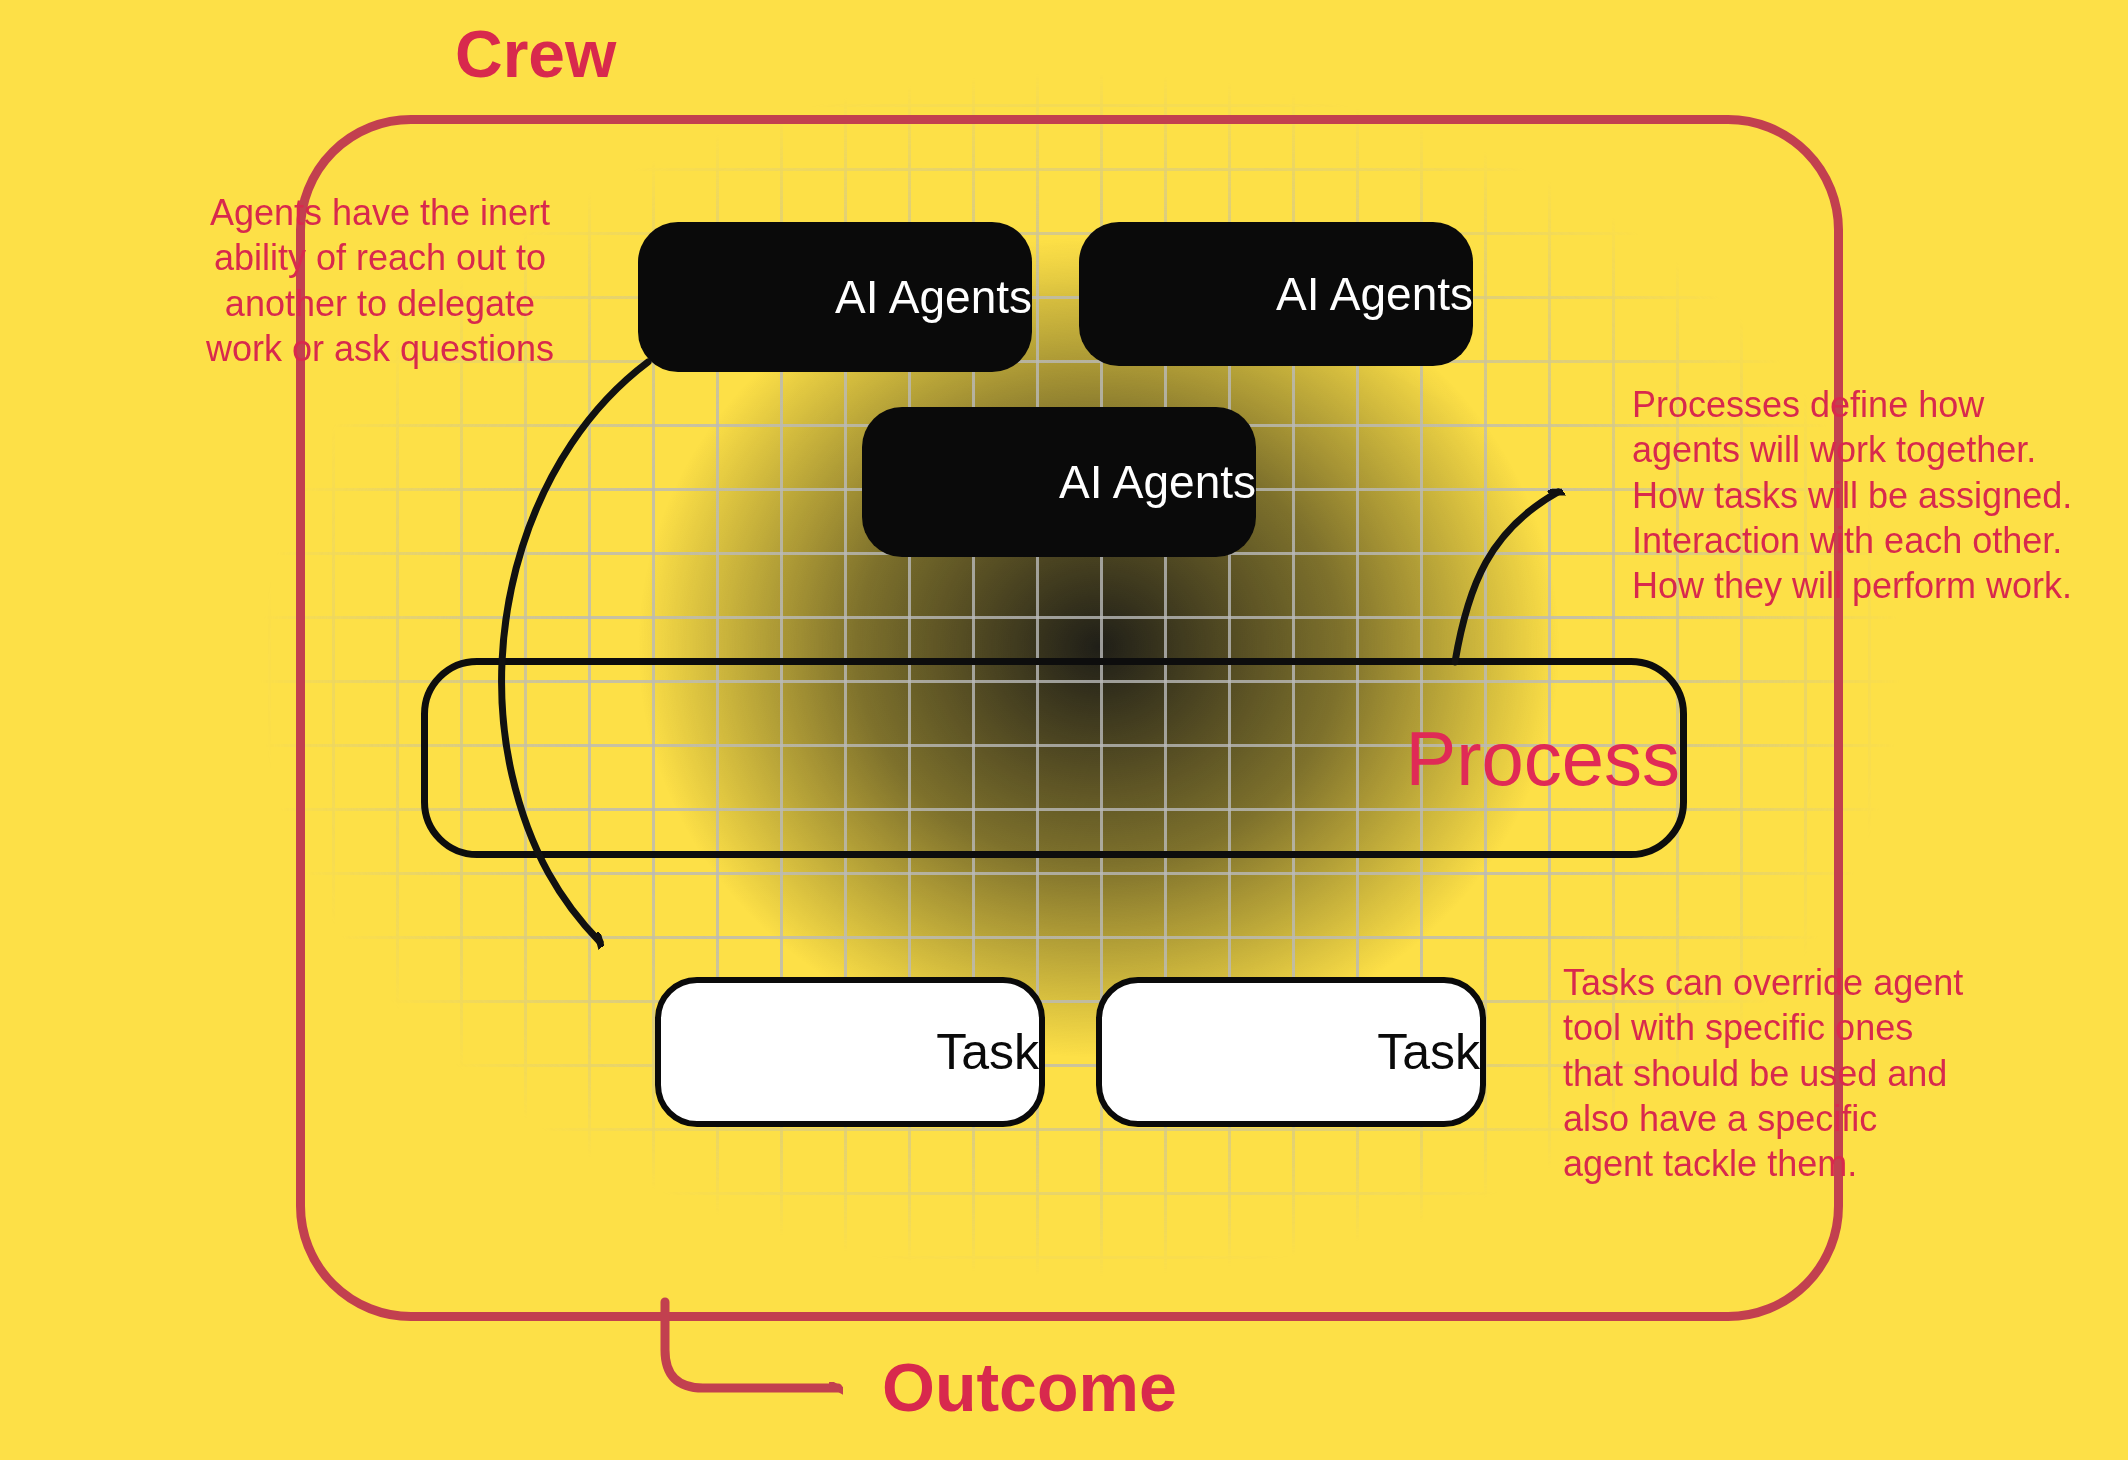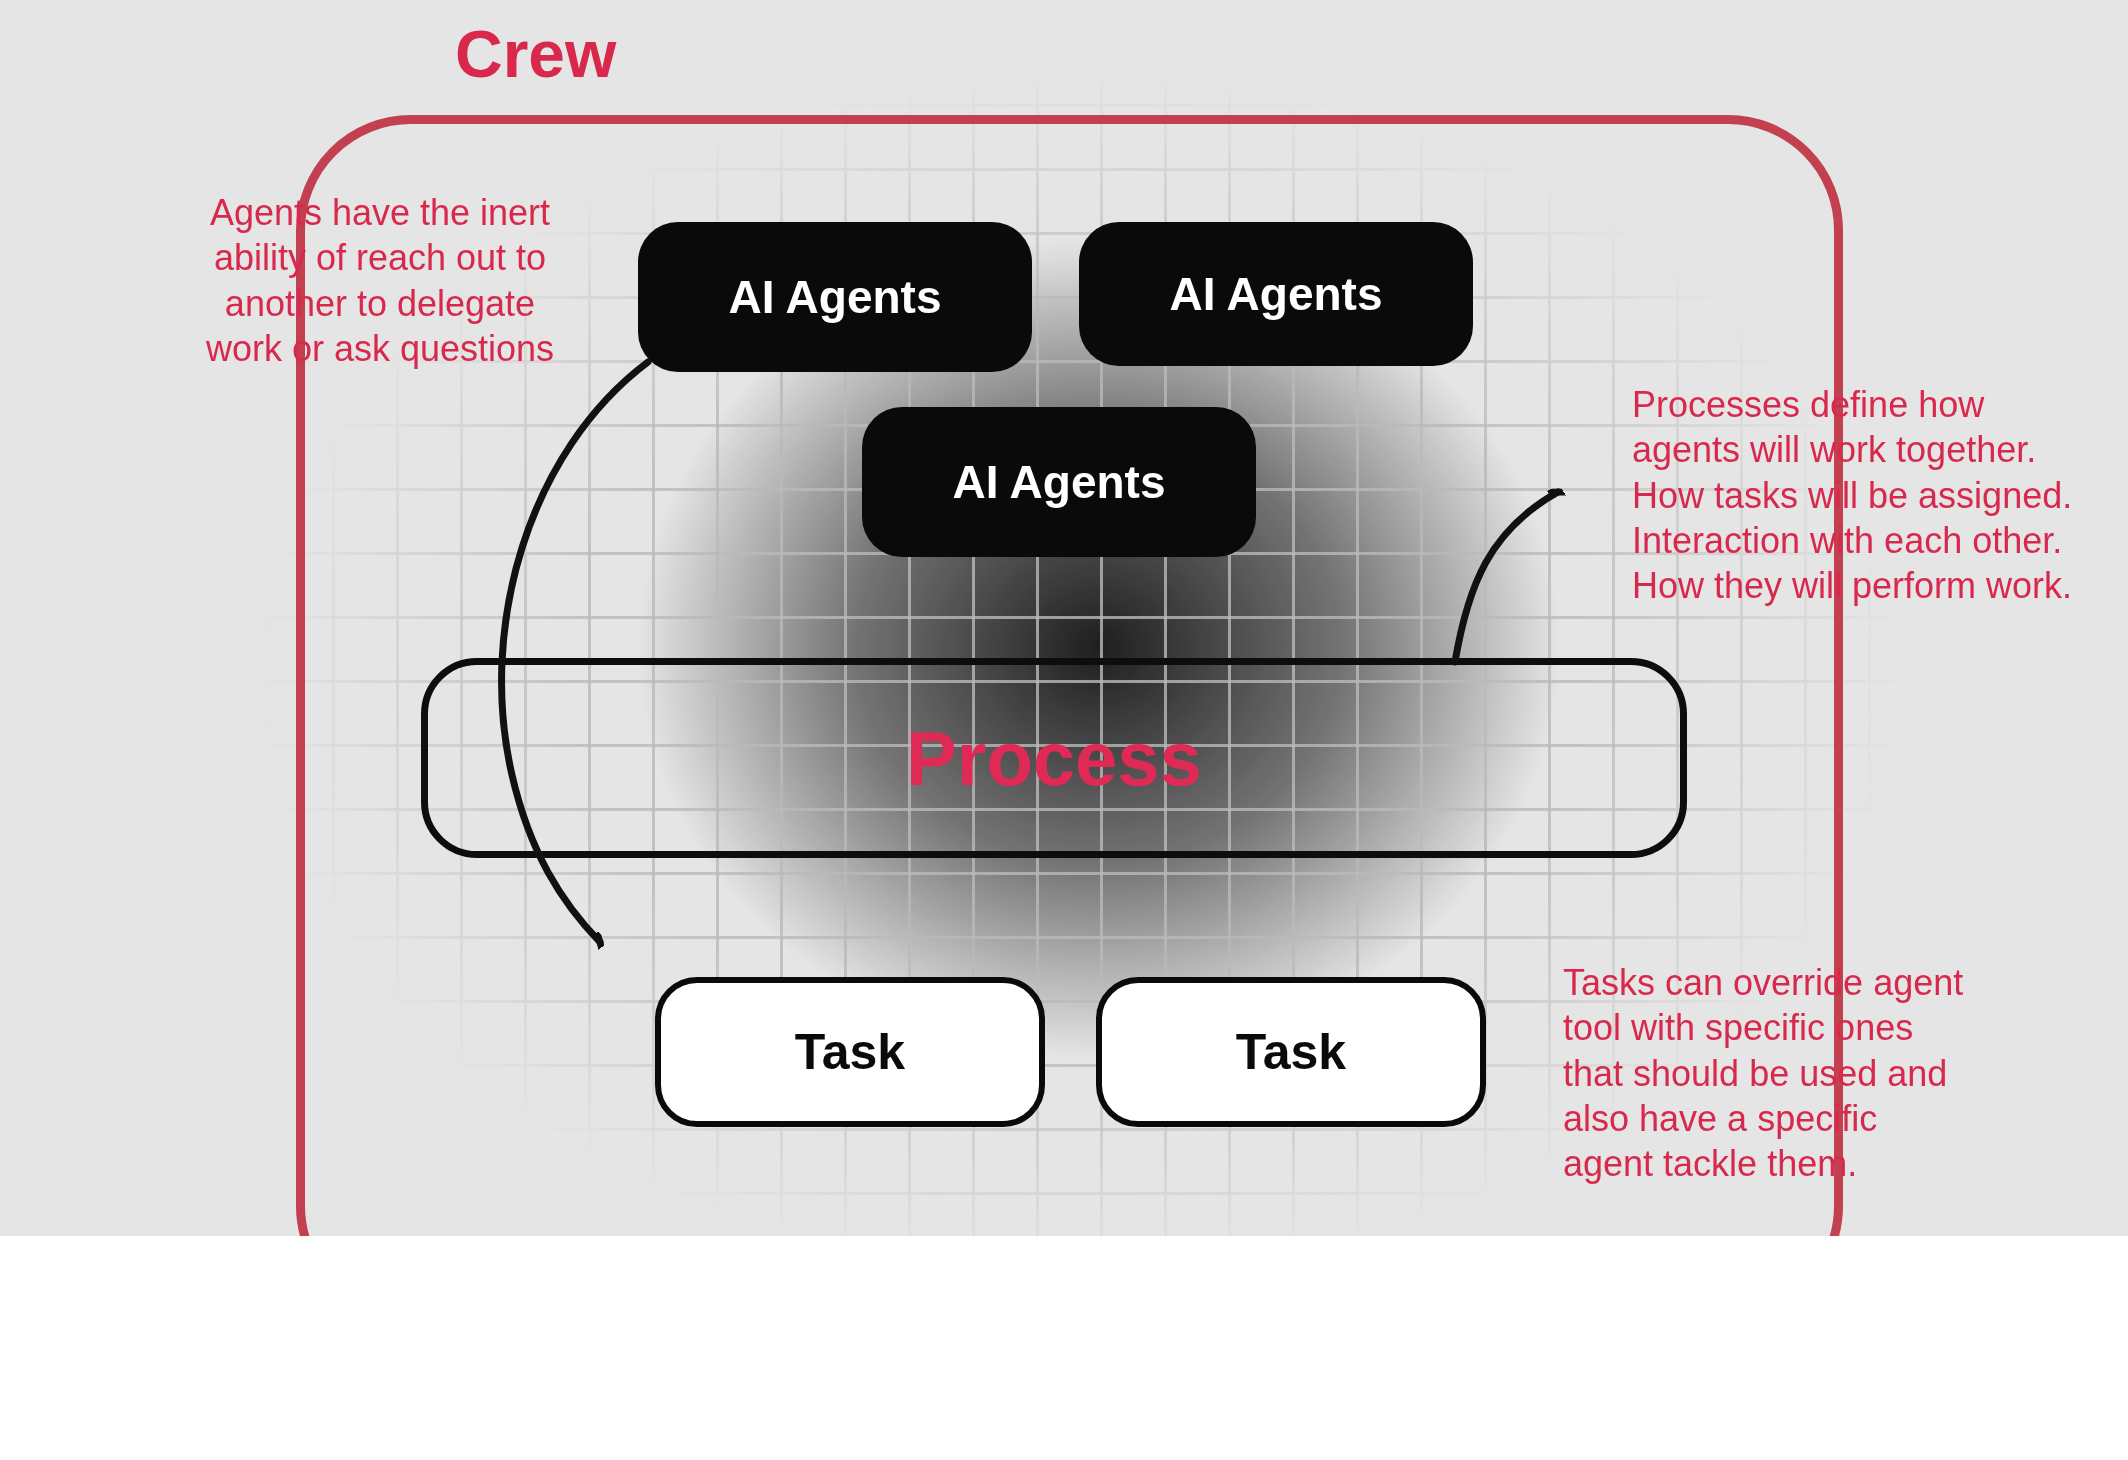--- a/index.html
+++ b/index.html
@@ -1,17 +1,17 @@
 <!DOCTYPE html>
 <html><head>
 <meta charset="utf-8">
 <style>
   html,body{margin:0;padding:0;background:#ffffff;}
   body{font-family:"Liberation Sans", sans-serif;}
-  #canvas{position:relative;width:2128px;height:1236px;overflow:hidden;background:#e5e5e5;}
+  #canvas{position:relative;width:2128px;height:1460px;overflow:hidden;background:#fde047;}
 
   
   .grid-bg{
     position:absolute;left:140px;top:40px;width:1880px;height:1380px;
     background-image:
       linear-gradient(to right, rgba(185,185,185,.8) 3px, transparent 3px),
       linear-gradient(to bottom, rgba(185,185,185,.8) 3px, transparent 3px),
       radial-gradient(ellipse 640px 570px at 51% 44%, rgba(22,22,22,.96) 0%, rgba(22,22,22,.55) 38%, rgba(22,22,22,0) 72%);
     background-size:64px 64px,64px 64px,100% 100%;
     -webkit-mask-image:radial-gradient(ellipse 52% 52% at 50% 46%, #000 52%, transparent 84%);
@@ -29,22 +29,22 @@
 
   .annotation{
     position:absolute;color:#d8294d;font-weight:normal;font-size:36px;line-height:1.26;
     white-space:pre-line;
   }
   .annotation.left{left:180px;top:190px;width:400px;text-align:center;}
   .annotation.right-top{left:1632px;top:382px;width:510px;text-align:left;}
   .annotation.right-bottom{left:1563px;top:960px;width:480px;text-align:left;}
 
   .node{
-    position:absolute;display:flex;align-items:center;justify-content:center;
-    box-sizing:border-box;font-weight:bold;
+    position:absolute;display:flex;align-items:center;justify-content:flex-end;
+    box-sizing:border-box;font-weight:normal;
   }
   .node.black{background:#0a0a0a;color:#ffffff;border-radius:40px;font-size:46px;}
   .agent1{left:638px;top:222px;width:394px;height:150px;}
   .agent2{left:1079px;top:222px;width:394px;height:144px;}
   .agent3{left:862px;top:407px;width:394px;height:150px;}
   .tools{
     left:1350px;top:328px;width:250px;height:92px;background:#ffffff;color:#0a0a0a;
     border:5px solid #0a0a0a;border-radius:46px;font-size:32px;z-index:4;
   }
   .process{

